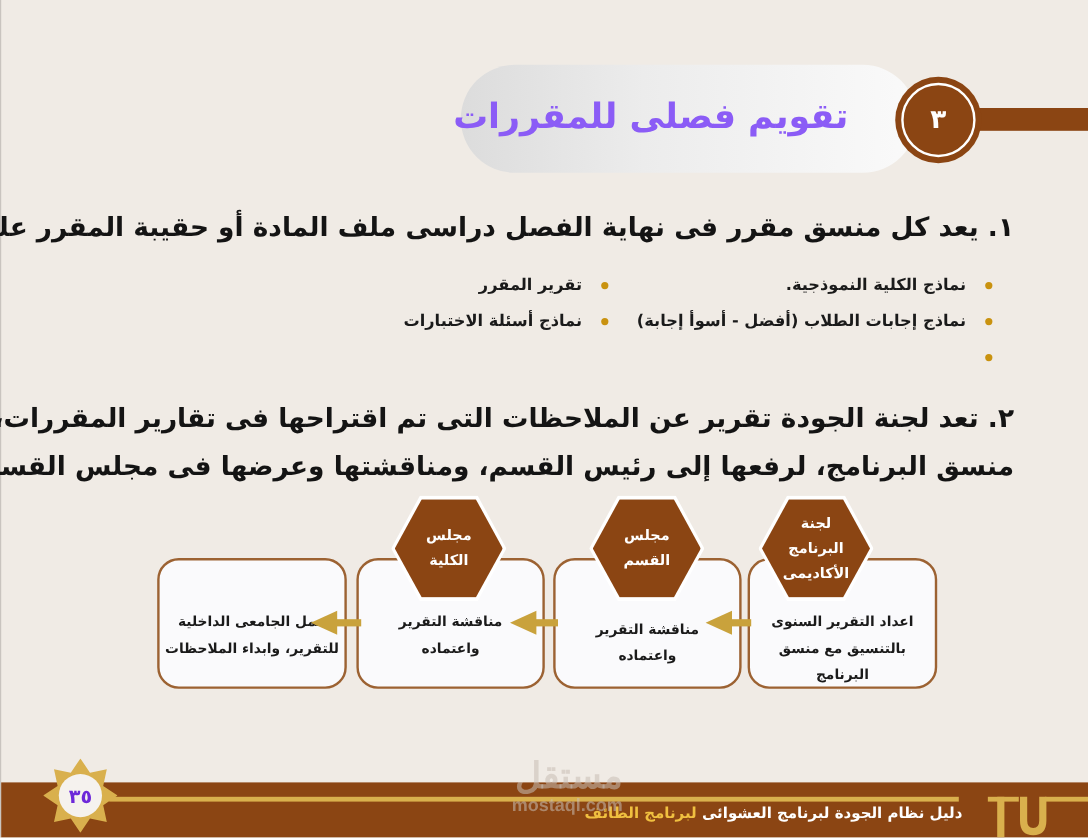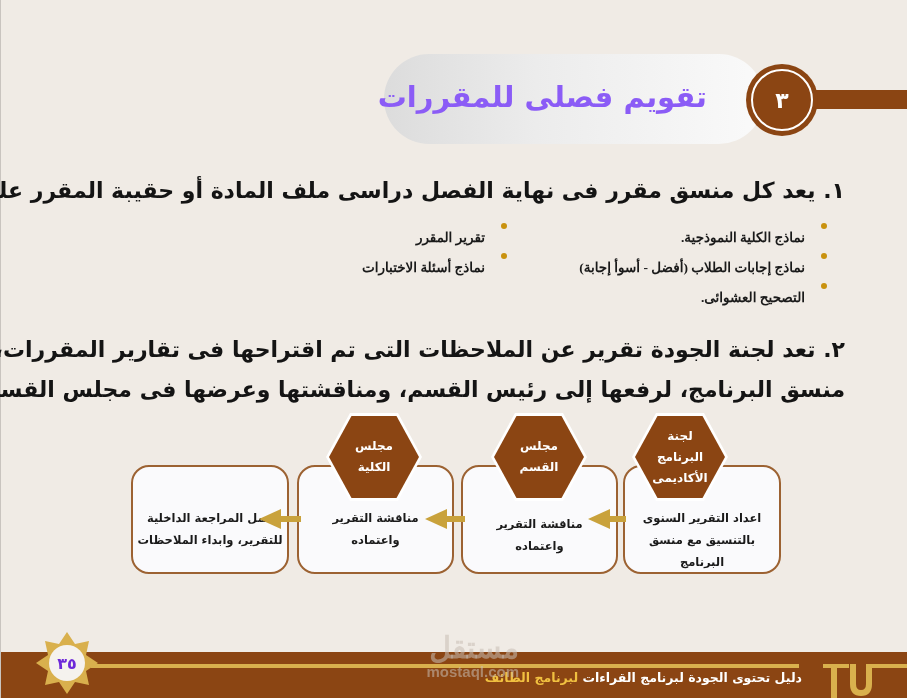--- a/index.html
+++ b/index.html
@@ -52,21 +52,21 @@
     .p1 { right: 62px; top: 178px; }
     .p2 { right: 62px; top: 330px; line-height: 40px; }
     
     .bullets {
       position: absolute; direction: rtl; list-style: none;
       font-size: 13.5px; font-weight: bold; color: #1a1a1a;
       font-family: "DejaVu Sans", sans-serif;
     }
     .bullets li {
       height: 30px; line-height: 30px; white-space: nowrap;
-      display: flex; align-items: flex-start; font-family: Liberation Serif, serif;
+      display: flex; align-items: center;
     }
     .bullets .dot {
       width: 6px; height: 6px; border-radius: 50%; background: #c9920f;
       margin-left: 16px; flex: none;
     }
     .col-right { right: 80px; top: 223px; }
     .col-left { right: 400px; top: 223px; }
     
     .box {
       position: absolute; top: 465px; height: 109px;
@@ -159,21 +159,20 @@
     <li>
         <span class="dot"></span>
         <span>نماذج الكلية النموذجية.</span>
       </li>
     <li>
         <span class="dot"></span>
         <span>نماذج إجابات الطلاب (أفضل - أسوأ إجابة)</span>
       </li>
     <li>
         <span class="dot"></span>
-        <span>التصحيح العشوائى.</span>
       </li>
   </ul>
   <ul class="bullets col-left">
     <li>
         <span class="dot"></span>
         <span>تقرير المقرر</span>
       </li>
     <li>
         <span class="dot"></span>
         <span>نماذج أسئلة الاختبارات</span>
@@ -221,21 +220,21 @@
   </div>
   <div class="hex" style="left:325px; top:413px;">
     <div class="hex-inner">
       <div>مجلس</div>
       <div>الكلية</div>
     </div>
   </div>
 
   <div class="box" style="left:130px; width:158px;">
     <div class="box-text" style="top:40px;">
-      <div>عمل المراجعة الداخلية</div>
+      <div>عمل الجامعى الداخلية</div>
       <div>للتقرير، وابداء الملاحظات</div>
     </div>
   </div>
 
   <div class="arrow" style="left:587px; top:509px; width:38px;">
     <div class="arrow-shaft" style="width:18px;"></div>
       <div class="arrow-head"></div>
   </div>
   <div class="arrow" style="left:424px; top:509px; width:40px;">
     <div class="arrow-shaft" style="width:20px;"></div>
@@ -250,21 +249,21 @@
   <div class="footer-gold-line"></div>
   <div class="footer-gold-line-r"></div>
 
   <svg class="logo-tu" viewBox="0 0 50 36">
     <rect x="0" y="2" width="26" height="4" fill="#d9b04d"></rect>
     <rect x="8" y="2" width="6" height="34" fill="#d9b04d"></rect>
     <path d="M27 2 L27 22 Q27 34 38 34 Q49 34 49 22 L49 2 L43 2 L43 22 Q43 28 38 28 Q33 28 33 22 L33 2 Z" fill="#d9b04d"></path>
   </svg>
 
   <div class="footer-text">
-    <span>دليل تحتوى الجودة لبرنامج القراءات</span>
+    <span>دليل نظام الجودة لبرنامج العشوائى</span>
     <span class="accent">لبرنامج الطائف</span>
   </div>
 
   <div class="watermark">
     <div class="wm-ar">مستقل</div>
     <div class="wm-en">mostaql.com</div>
   </div>
 
   <svg class="page-star" viewBox="0 0 62 62">
     <polygon points="31,0 39,12 53,9 50,23 62,31 50,39 53,53 39,50 31,62 23,50 9,53 12,39 0,31 12,23 9,9 23,12" fill="#d9b04d"></polygon>

